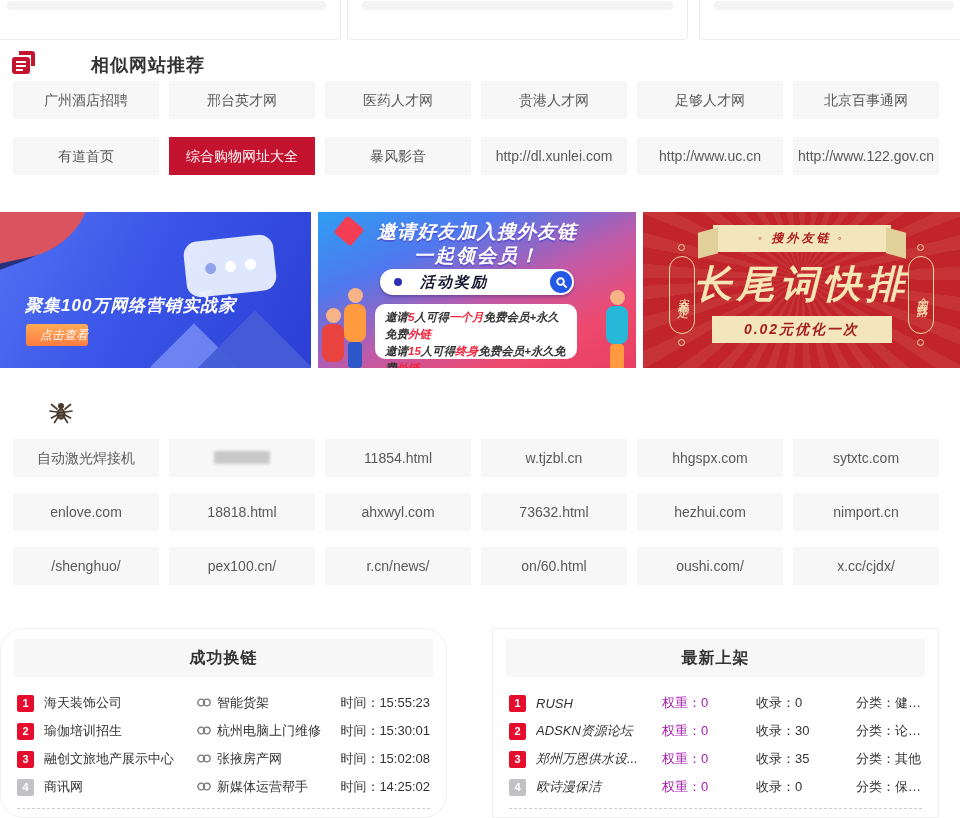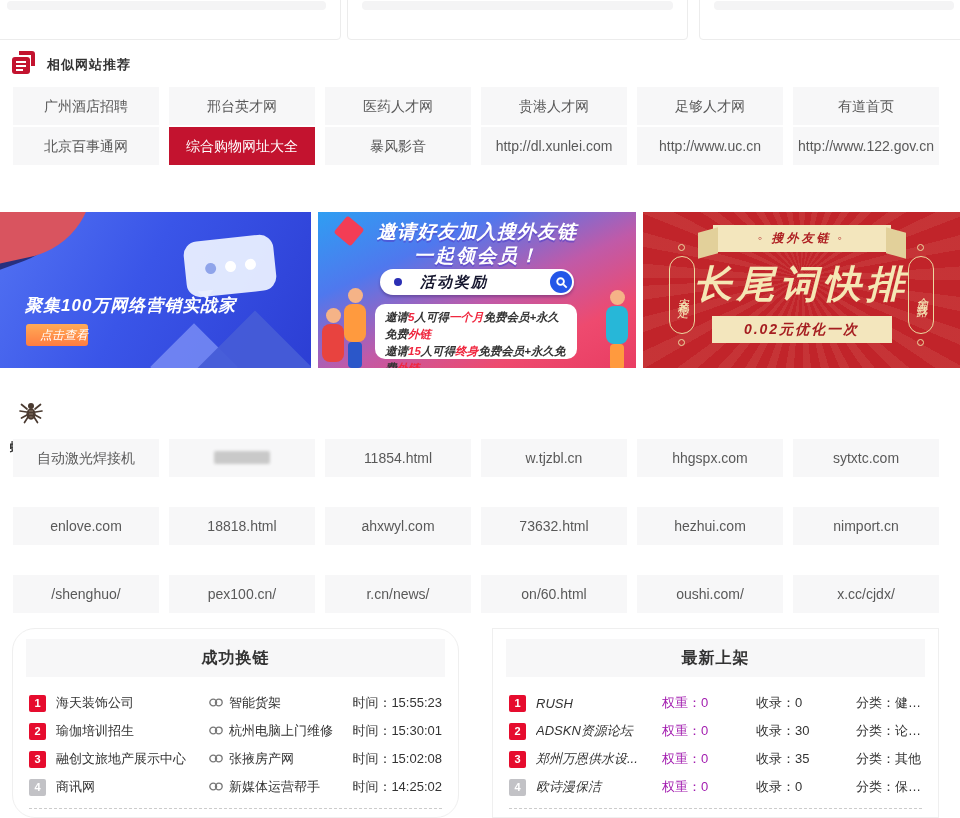--- a/index.html
+++ b/index.html
@@ -6,21 +6,21 @@
   #screen{position:relative;width:960px;height:818px;background:#fff;overflow:hidden;
           font-family:"Liberation Sans",sans-serif;color:#333;}
 
   
   .top-card{position:absolute;top:-12px;height:52px;background:#fff;border:1px solid #ececec;
             border-radius:4px;box-sizing:border-box;}
   .top-card .bar{position:absolute;left:14px;right:14px;top:12px;height:9px;background:#f4f4f5;border-radius:4px;}
 
   
   .sec-head{position:absolute;left:10px;display:flex;align-items:center;gap:11px;height:30px;}
-  .sec-title{font-size:13px;font-weight:bold;color:#333;letter-spacing:1px;}
+  .sec-title{font-size:18px;font-weight:bold;color:#333;letter-spacing:1px;margin-left:44px;}
 
   
   .grid6{position:absolute;left:13px;display:grid;grid-template-columns:repeat(6,146px);column-gap:10px;}
   .btn-cell{background:#f7f7f8;height:38px;line-height:38px;text-align:center;font-size:14px;color:#595959;
             white-space:nowrap;overflow:hidden;cursor:pointer;position:relative;}
   .btn-cell.active{background:#c3132f;color:#fff;}
   .blur-blob{display:block;width:56px;height:13px;margin:12px auto 0;background:#c9c9c9;border-radius:2px;filter:blur(1.5px);}
   .red-frame{position:absolute;left:-6px;right:-6px;top:-7px;bottom:-7px;border:3px solid #dd1f22;pointer-events:none;}
 
   
@@ -82,21 +82,21 @@
             color:#a51d20;font-weight:bold;font-size:14px;text-align:center;line-height:27px;letter-spacing:2px;}
   .b3-tag{position:absolute;top:44px;width:24px;height:76px;border:1px solid #edd9a0;border-radius:13px;color:#f5e7b5;
           font-size:11px;writing-mode:vertical-rl;text-align:center;letter-spacing:3px;line-height:22px;}
   .b3-tag.left{left:26px;} .b3-tag.right{right:26px;}
   .b3-tag:before,.b3-tag:after{content:"";position:absolute;left:8px;width:5px;height:5px;border:1px solid #edd9a0;border-radius:50%;}
   .b3-tag:before{top:-13px;} .b3-tag:after{bottom:-13px;}
 
   
   .panel{position:absolute;top:628px;width:447px;height:190px;background:#fff;border:1px solid #efefef;
          box-sizing:border-box;overflow:hidden;}
-  #panel-left{left:12px;border-radius:23px;} #panel-right{left:492px;}
+  #panel-left{left:0;border-radius:23px;} #panel-right{left:492px;}
   .panel-head{margin:10px 13px 0;height:38px;background:#f7f7f8;text-align:center;line-height:38px;
               font-weight:bold;font-size:16px;color:#333;letter-spacing:1px;}
   .rows{margin:12px 16px 0;}
   .prow{height:28px;display:flex;align-items:center;gap:10px;font-size:13px;color:#333;}
   .badge{flex:none;width:17px;height:17px;line-height:17px;border-radius:2px;background:#e60c2e;color:#fff;
          font-size:11px;font-weight:bold;text-align:center;}
   .badge.grey{background:#c2c2c6;}
   .site{width:142px;white-space:nowrap;overflow:hidden;text-overflow:ellipsis;cursor:pointer;}
   .linkpair{flex:1;display:flex;align-items:center;gap:5px;min-width:0;}
   .partner{white-space:nowrap;overflow:hidden;text-overflow:ellipsis;cursor:pointer;}
@@ -128,28 +128,28 @@
       <svg width="26" height="26" viewBox="0 0 26 26">
         <path d="M9 3 h13 a1 1 0 0 1 1 1 v12" fill="none" stroke="#c3132f" stroke-width="4"></path>
         <rect x="2" y="7" width="18" height="17" rx="3" fill="#c3132f"></rect>
         <rect x="6" y="11" width="10" height="2" fill="#fff"></rect>
         <rect x="6" y="15" width="10" height="2" fill="#fff"></rect>
         <rect x="6" y="19" width="7" height="2" fill="#fff"></rect>
       </svg>
     </span>
     <span class="sec-title">相似网站推荐</span>
   </div>
-  <div class="grid6" style="top:87px;row-gap:2px;">
+  <div class="grid6" style="top:81px;row-gap:18px;">
     <div class="btn-cell">广州酒店招聘</div>
     <div class="btn-cell">邢台英才网</div>
     <div class="btn-cell">医药人才网</div>
     <div class="btn-cell">贵港人才网</div>
     <div class="btn-cell">足够人才网</div>
+    <div class="btn-cell">北京百事通网</div>
     <div class="btn-cell">有道首页</div>
-    <div class="btn-cell">北京百事通网</div>
     <div class="btn-cell active">综合购物网址大全</div>
     <div class="btn-cell">暴风影音</div>
     <div class="btn-cell">http://dl.xunlei.com</div>
     <div class="btn-cell">http://www.uc.cn</div>
     <div class="btn-cell">http://www.122.gov.cn</div>
   </div>
 
   <div class="banners">
 
     <div class="banner" id="b1">
@@ -218,21 +218,21 @@
           <path d="M9 11 L3.5 6.5 M8.5 14 L2 13 M9 17 L3.5 20 M10 19 L6.5 24.5"></path>
           <path d="M17 11 L22.5 6.5 M17.5 14 L24 13 M17 17 L22.5 20 M16 19 L19.5 24.5"></path>
         </g>
         <circle cx="13" cy="8" r="3" fill="#4a3a30"></circle>
         <ellipse cx="13" cy="16" rx="4.6" ry="5.8" fill="#4a3a30"></ellipse>
         <path d="M11 13 h4 M11 16 h4 M11.5 19 h3" stroke="#8a7868" stroke-width="1"></path>
       </svg>
     </span>
     <span class="sec-title">蜘蛛池</span>
   </div>
-  <div class="grid6" style="top:439px;row-gap:30px;">
+  <div class="grid6" style="top:439px;row-gap:16px;">
     <div class="btn-cell">自动激光焊接机</div>
     <div class="btn-cell">
       <span class="blur-blob"></span>
       <span class="red-frame"></span>
     </div>
     <div class="btn-cell">11854.html</div>
     <div class="btn-cell">w.tjzbl.cn</div>
     <div class="btn-cell">hhgspx.com</div>
     <div class="btn-cell">sytxtc.com</div>
     <div class="btn-cell">enlove.com</div>

